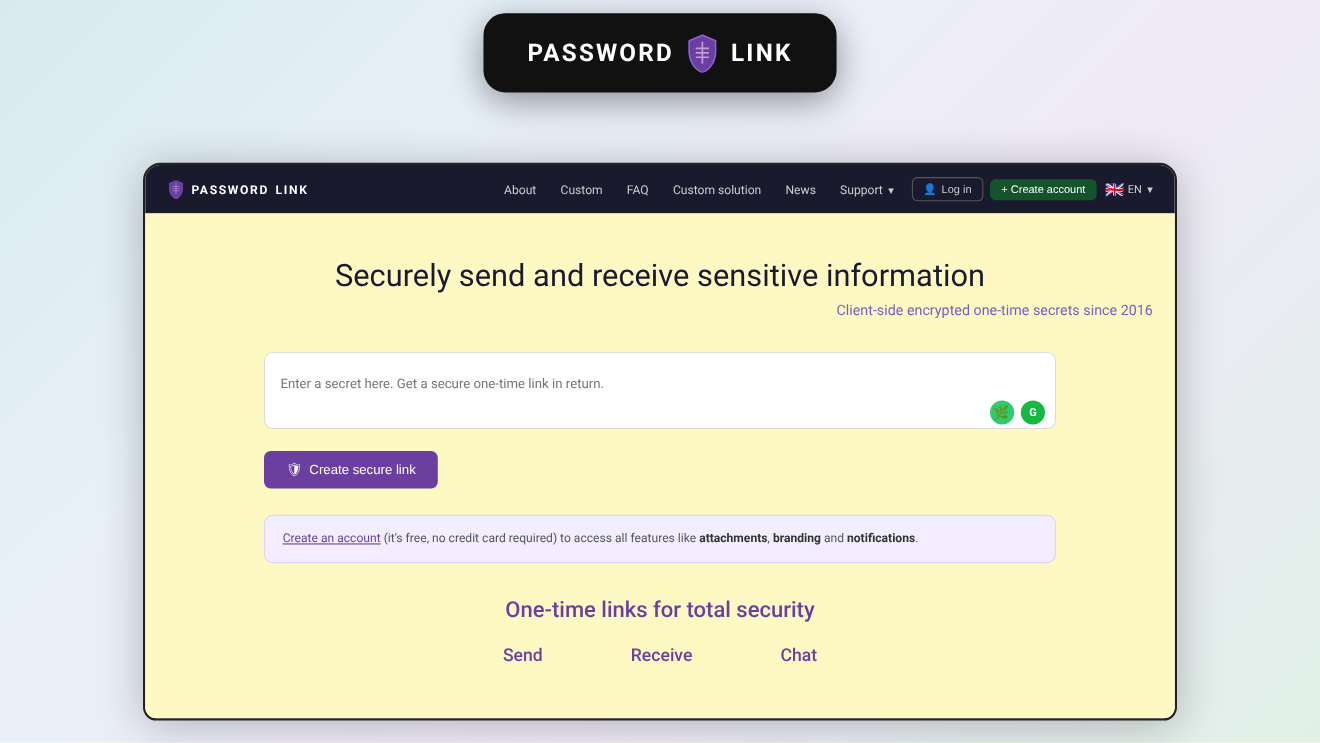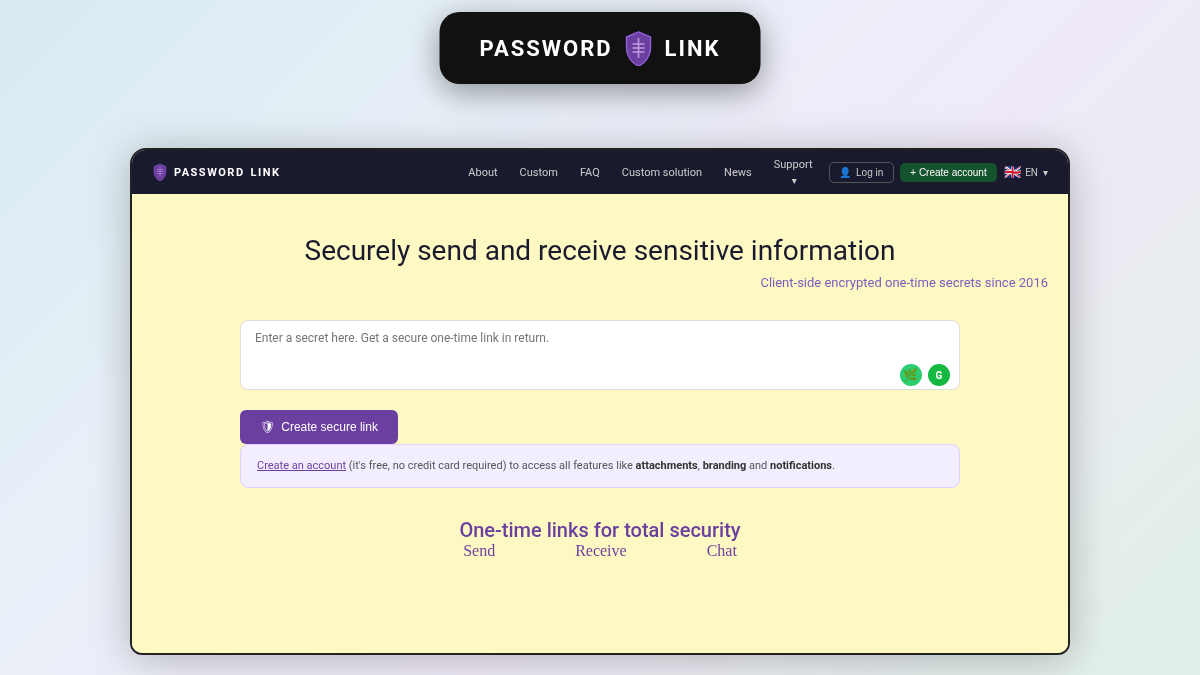--- a/index.html
+++ b/index.html
@@ -102,21 +102,20 @@
       cursor: pointer;
     }
 
     .nav-support {
       display: flex;
       align-items: center;
       gap: 3px;
       color: #ccc;
       font-size: 11px;
       cursor: pointer;
-      flex-direction: column;
     }
 
     .nav-btn-login {
       background: transparent;
       border: 1px solid #555;
       color: #ccc;
       font-size: 10px;
       padding: 4px 10px;
       border-radius: 5px;
       cursor: pointer;
@@ -172,21 +171,21 @@
       max-width: 720px;
       margin: 0 auto 16px;
       position: relative;
     }
 
     .secret-textarea {
       width: 100%;
       height: 70px;
       border: 1.5px solid #ddd;
       border-radius: 8px;
-      padding: 10px 50px 14px 14px;
+      padding: 21px 50px 14px 14px;
       font-size: 12px;
       color: #999;
       resize: none;
       outline: none;
       background: #fff;
       font-family: inherit;
     }
 
     .textarea-icons {
       position: absolute;
@@ -232,21 +231,21 @@
       font-size: 12px;
       cursor: pointer;
       display: flex;
       align-items: center;
       gap: 6px;
       margin-left: calc((100% - 720px) / 2);
     }
 
     .account-notice {
       max-width: 720px;
-      margin: 0 auto 0;
+      margin: 24px auto 0;
       background: #f3eeff;
       border: 1px solid #e0d0ff;
       border-radius: 8px;
       padding: 12px 16px;
       font-size: 11px;
       color: #555;
       line-height: 1.6;
     }
 
     .account-notice a {
@@ -262,27 +261,27 @@
     
     .bottom-section {
       margin-top: 30px;
       text-align: center;
     }
 
     .section-title {
       font-size: 20px;
       color: #6b3fa0;
       font-weight: 500;
+      margin-bottom: 20px;
     }
 
     .three-cols {
       display: flex;
       justify-content: center;
       gap: 80px;
-      font-family: Liberation Serif, serif;
     }
 
     .col-label {
       font-size: 16px;
       color: #6b3fa0;
       font-weight: 500;
     }
 
     
     .chevron-down::after {

